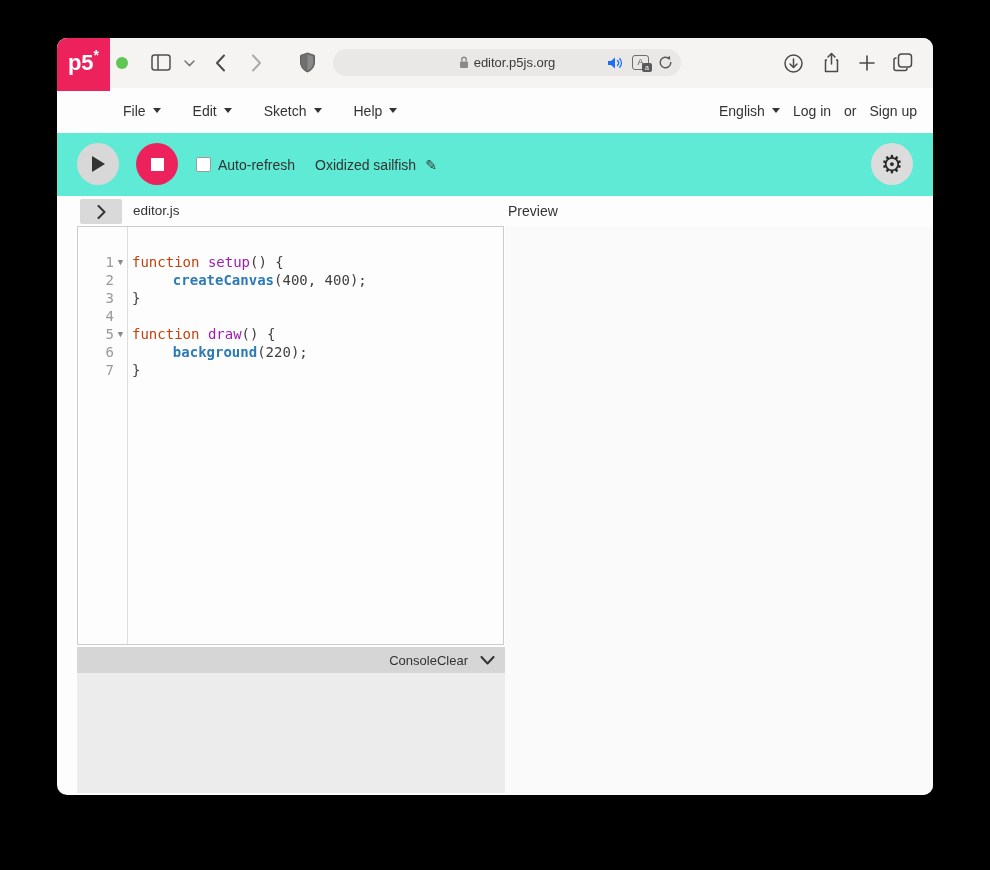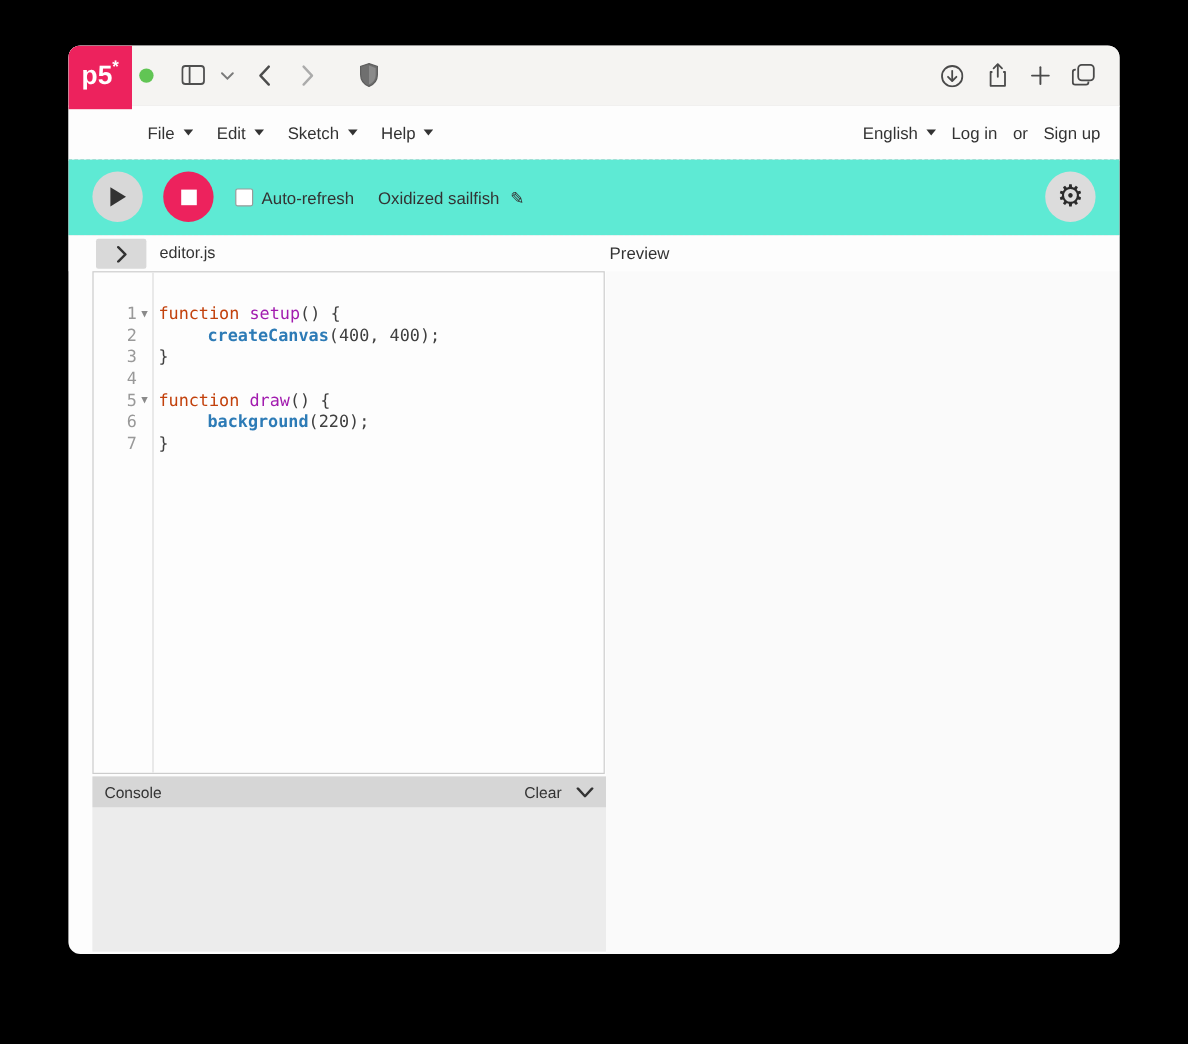--- a/index.html
+++ b/index.html
@@ -20,21 +20,21 @@
     font-size:9px;color:#555;text-align:center;line-height:13px;background:transparent;}
   .translate-badge .tb2{position:absolute;right:-4px;bottom:-3px;width:10px;height:9px;background:#5a5a5a;
     border-radius:2px;color:#fff;font-size:7px;line-height:9px;text-align:center;}
   
   .navbar{position:absolute;left:0;top:50px;width:100%;height:45px;background:#fdfdfd;
     border-bottom:1px dashed #ababab;display:flex;align-items:center;}
   .logo{position:absolute;left:0;top:0;width:53px;height:53px;background:#ed225d;z-index:3;
     color:#fff;display:flex;align-items:flex-start;justify-content:center;font-weight:bold;}
   .logo .p5t{font-size:22px;line-height:50px;}
   .logo .star{font-size:14px;line-height:34px;}
-  .menus{display:flex;gap:20px;margin-left:66px;font-size:14px;color:#333;}
+  .menus{display:flex;gap:32px;margin-left:66px;font-size:14px;color:#333;}
   .menu-item{display:flex;align-items:center;gap:7px;cursor:default;}
   .caret{width:0;height:0;border-left:4px solid transparent;border-right:4px solid transparent;
     border-top:5px solid #333;display:inline-block;}
   .nav-right{position:absolute;right:16px;top:0;height:45px;display:flex;align-items:center;gap:13px;
     font-size:14px;color:#333;}
   
   .toolbar{position:absolute;left:0;top:95px;width:100%;height:63px;background:#5eead4;
     border-bottom:1px dashed #ababab;}
   .round-btn{position:absolute;top:10px;width:42px;height:42px;border-radius:50%;
     display:flex;align-items:center;justify-content:center;}
@@ -62,21 +62,21 @@
   .code-line{display:flex;height:18px;font-family:"DejaVu Sans Mono",monospace;font-size:14px;line-height:18px;}
   .gut{width:49px;flex:none;display:flex;}
   .gut .num{flex:1;text-align:right;color:#999;}
   .gut .fold{width:13px;text-align:center;color:#8a8a8a;font-size:9px;line-height:18px;}
   .code-text{padding-left:5px;white-space:pre;color:#404040;}
   .tok-keyword{color:#c2410c;}
   .tok-def{color:#a21caf;}
   .tok-p5fn{color:#2d7bb6;font-weight:bold;margin-left:24px;}
   .tok-plain,.tok-num{color:#404040;}
   .console-head{position:absolute;left:20px;top:609px;width:428px;height:26px;background:#d6d6d6;
-    box-sizing:border-box;display:flex;align-items:center;justify-content:space-between;
+    box-sizing:border-box;display:flex;align-items:center;justify-content:flex-end;
     padding:0 10px;font-size:13px;color:#333;}
   .console-right{display:flex;align-items:center;gap:12px;}
   .console-body{position:absolute;left:20px;top:635px;width:428px;height:120px;background:#ececec;}
 </style>
 </head>
 <body>
 
 <div class="window">
 
   <div class="chrome">
@@ -105,20 +105,39 @@
           <polyline points="2,1.5 9,9 2,16.5" fill="none" stroke="#ababab" stroke-width="2" stroke-linecap="round" stroke-linejoin="round"></polyline>
         </svg>
     </span>
     <span class="chrome-btn" style="left:242px;top:14px">
       <svg width="17" height="21" viewBox="0 0 17 21">
           <path d="M8.5 1 L15.5 3.4 V10 C15.5 15 12.5 18.3 8.5 20 C4.5 18.3 1.5 15 1.5 10 V3.4 Z" fill="#6f6f6f" stroke="#5e5e5e" stroke-width="1"></path>
           <path d="M8.5 2.6 L14 4.6 V10 C14 14.2 11.7 16.9 8.5 18.4 Z" fill="#8a8a8a"></path>
         </svg>
     </span>
 
+    <div class="pill">
+      <svg width="10" height="13" viewBox="0 0 10 13">
+          <rect x="1" y="5.5" width="8" height="6.5" rx="1.2" fill="#8a8a8a"></rect>
+          <path d="M2.8 5.5 V3.5 a2.2 2.2 0 0 1 4.4 0 V5.5" fill="none" stroke="#8a8a8a" stroke-width="1.4"></path>
+        </svg>
+      <span class="url">editor.p5js.org</span>
+      <span class="pill-icons">
+        <svg width="16" height="14" viewBox="0 0 16 14">
+            <path d="M1 5 h3 l4-3.5 v11 L4 9 H1 Z" fill="#1c6ef2"></path>
+            <path d="M10.5 4.5 a3.6 3.6 0 0 1 0 5" fill="none" stroke="#1c6ef2" stroke-width="1.4" stroke-linecap="round"></path>
+            <path d="M12.8 2.8 a6.4 6.4 0 0 1 0 8.4" fill="none" stroke="#1c6ef2" stroke-width="1.4" stroke-linecap="round"></path>
+          </svg>
+        <span class="translate-badge">A<span class="tb2">a</span></span>
+        <svg width="15" height="15" viewBox="0 0 15 15">
+            <path d="M12.8 7.5 a5.3 5.3 0 1 1 -1.6 -3.8" fill="none" stroke="#5c5c5c" stroke-width="1.5" stroke-linecap="round"></path>
+            <polygon points="11.9,0.8 12.3,4.6 8.6,3.6" fill="#5c5c5c"></polygon>
+          </svg>
+      </span>
+    </div>
 
     <span class="chrome-btn" style="left:727px;top:16px">
       <svg width="19" height="19" viewBox="0 0 19 19">
           <circle cx="9.5" cy="9.5" r="8.5" fill="none" stroke="#4a4a4a" stroke-width="1.5"></circle>
           <line x1="9.5" y1="5" x2="9.5" y2="13" stroke="#4a4a4a" stroke-width="1.5" stroke-linecap="round"></line>
           <polyline points="6,10 9.5,13.5 13,10" fill="none" stroke="#4a4a4a" stroke-width="1.5" stroke-linecap="round" stroke-linejoin="round"></polyline>
         </svg>
     </span>
     <span class="chrome-btn" style="left:766px;top:14px">
       <svg width="17" height="21" viewBox="0 0 17 21">

